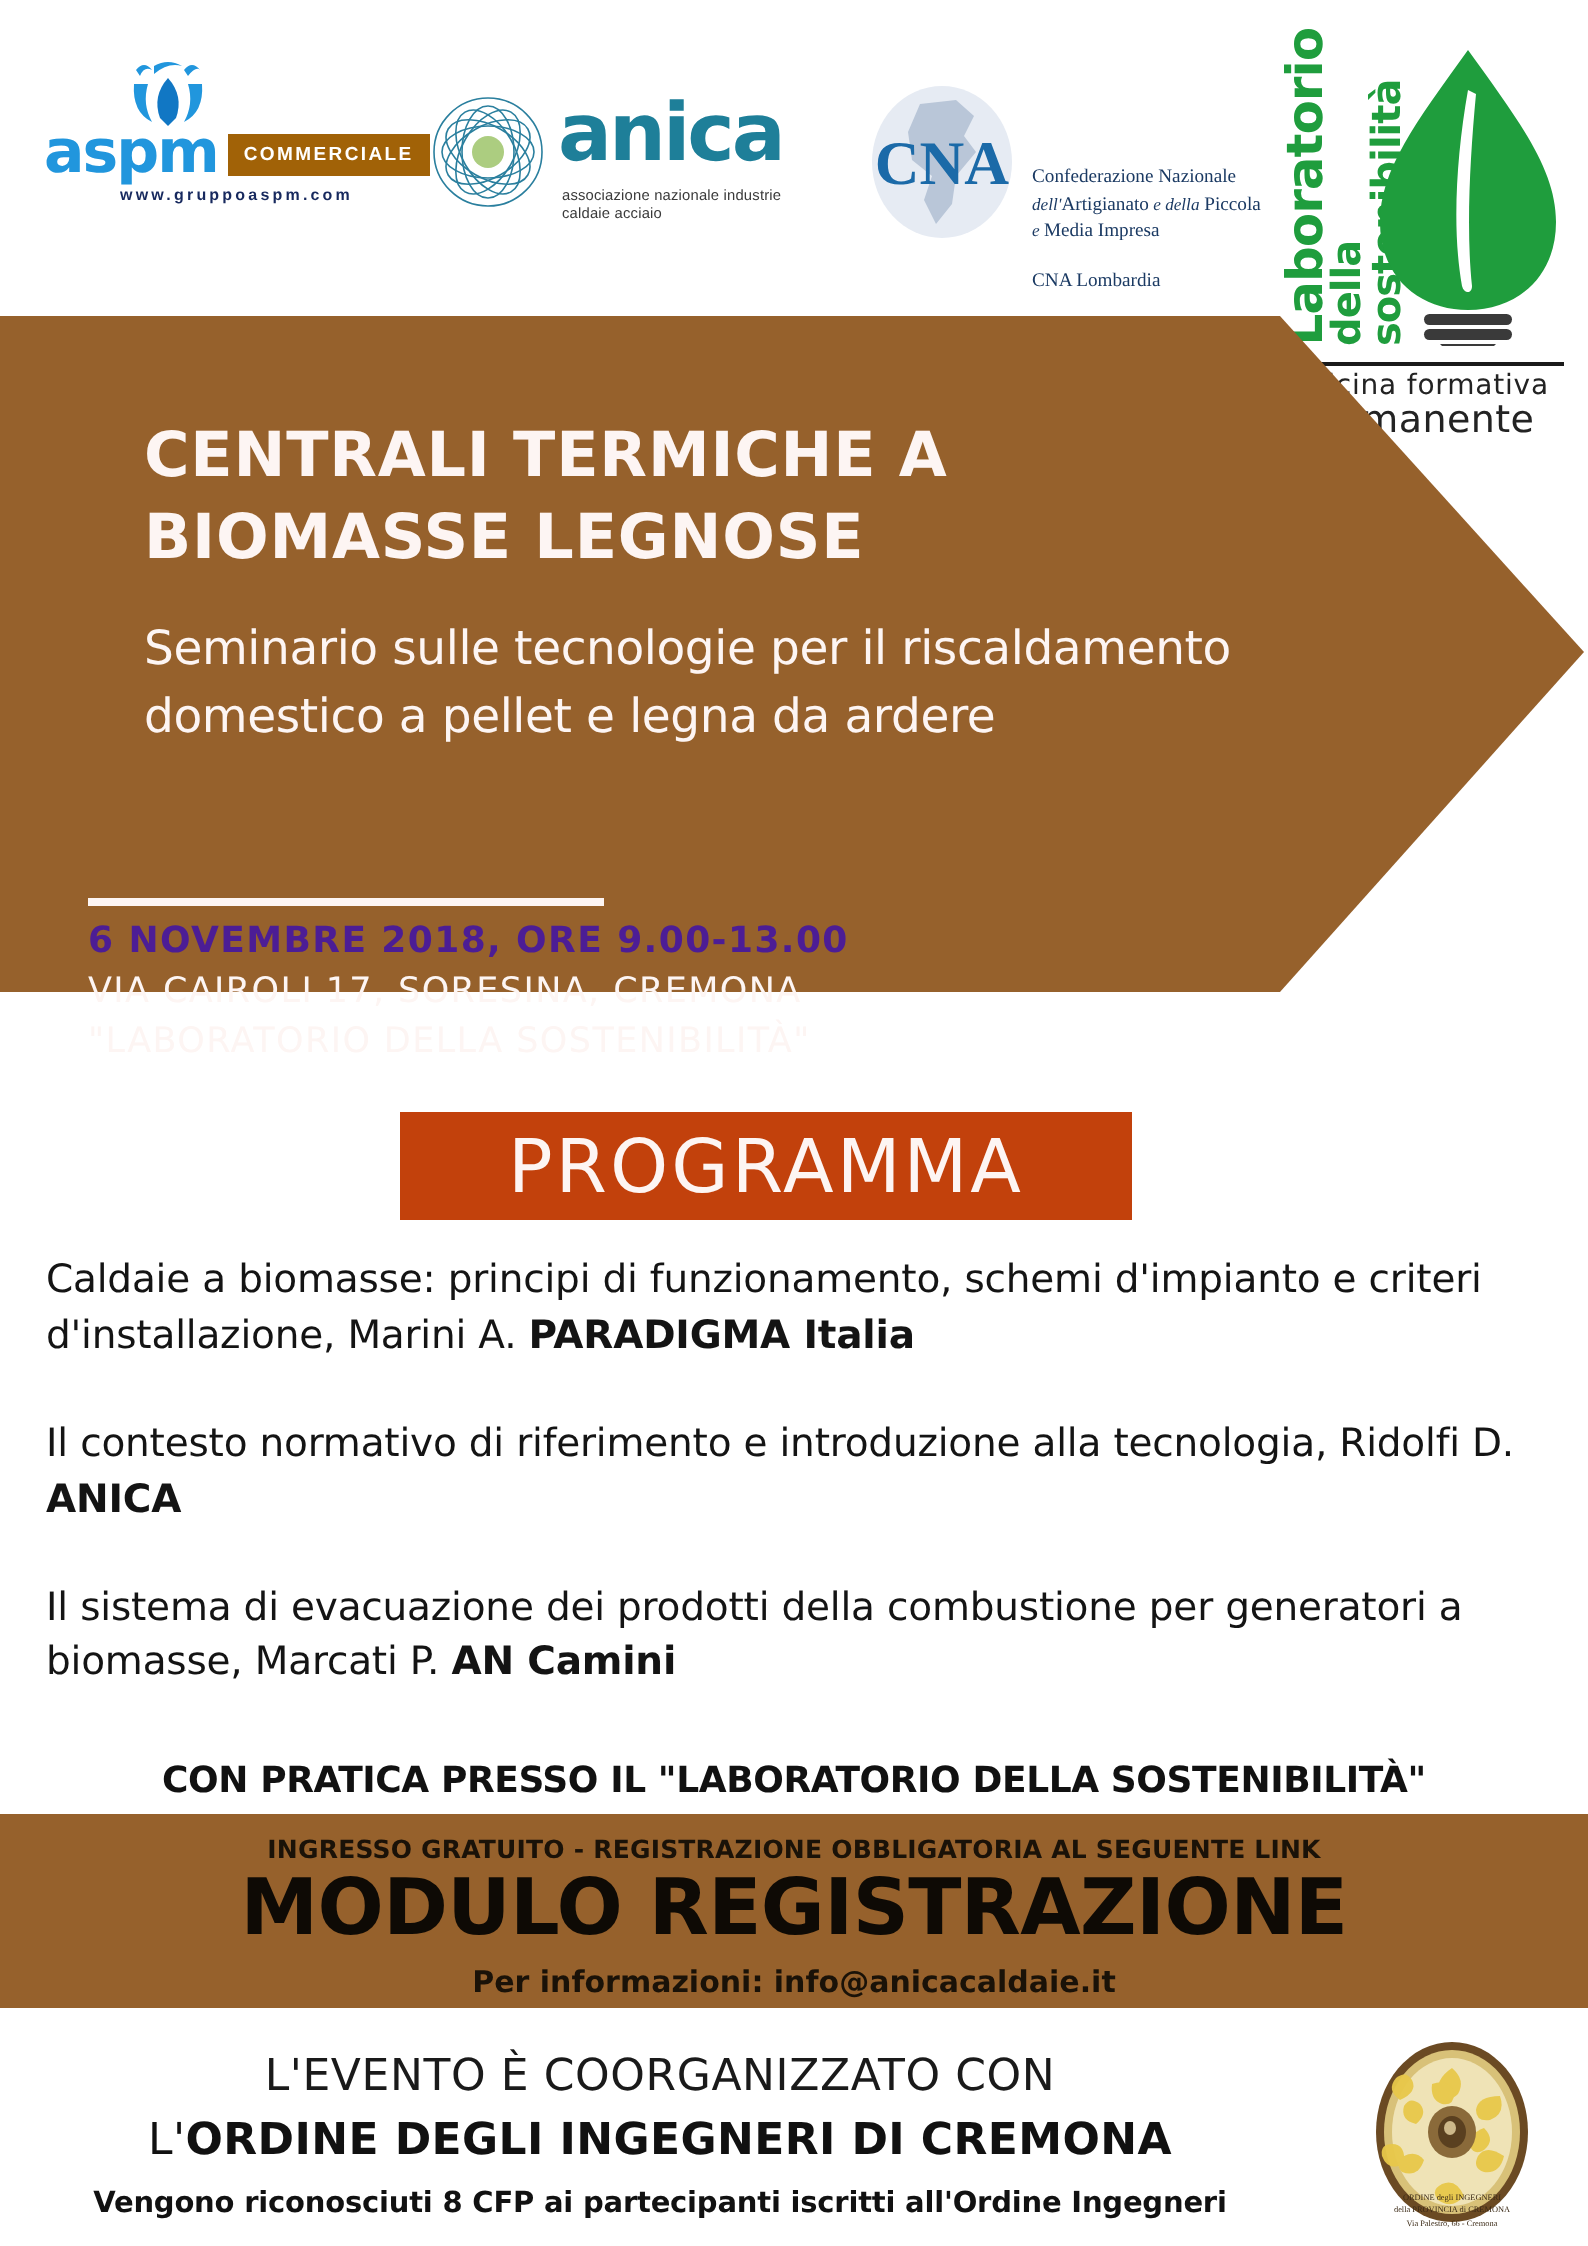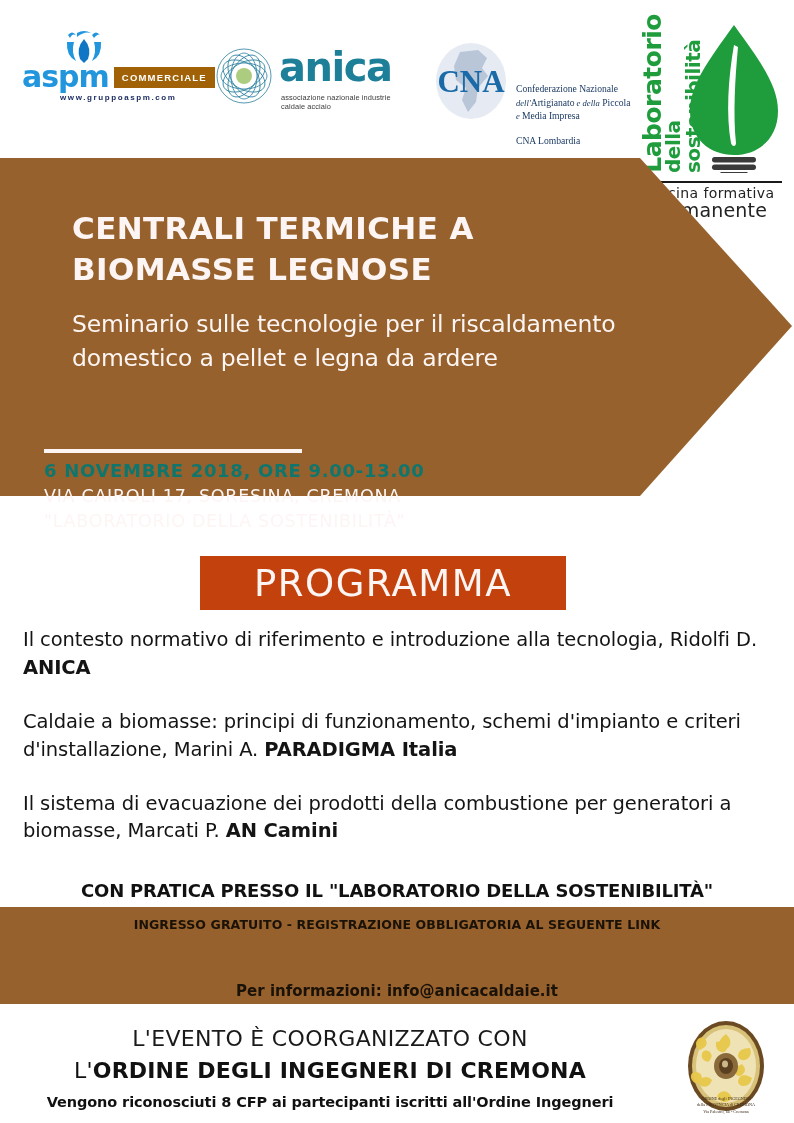--- a/index.html
+++ b/index.html
@@ -111,21 +111,21 @@
     font-size:23.5px; color:#fdf5f3;
     line-height:1.42; letter-spacing:-0.2px;
   }
   .banner-rule {
     position:absolute; left:44px; top:291px;
     width:258px; height:4px; background:#fdf5f3;
   }
   .dateblock { position:absolute; left:44px; top:300px; }
   .date-main {
     font-family:"DejaVu Sans", sans-serif;
-    font-size:18px; font-weight:bold; color:#0f766e;
+    font-size:18px; font-weight:bold; color:#4c1d95;
     letter-spacing:0.7px; line-height:1.45;
   }
   .date-sub {
     font-family:"DejaVu Sans", sans-serif;
     font-size:17.5px; color:#fdf5f3;
     letter-spacing:0.7px; line-height:1.45;
   }
 
   
   .prog-badge {
@@ -293,34 +293,35 @@
       <div class="date-sub">"LABORATORIO DELLA SOSTENIBILITÀ"</div>
     </div>
   </div>
 
   <div class="prog-badge">
     <span>PROGRAMMA</span>
   </div>
 
   <div class="program">
     <div class="p-item">
+      <span>Caldaie a biomasse: principi di funzionamento, schemi d'impianto e criteri d'installazione, Marini A. </span><b>PARADIGMA Italia</b>
+    </div>
+    <div class="p-item">
       <span>Il contesto normativo di riferimento e introduzione alla tecnologia, Ridolfi D. </span><b>ANICA</b>
-    </div>
-    <div class="p-item">
-      <span>Caldaie a biomasse: principi di funzionamento, schemi d'impianto e criteri d'installazione, Marini A. </span><b>PARADIGMA Italia</b>
     </div>
     <div class="p-item">
       <span>Il sistema di evacuazione dei prodotti della combustione per generatori a biomasse, Marcati P. </span><b>AN Camini</b>
     </div>
   </div>
 
   <div class="pratica">CON PRATICA PRESSO IL "LABORATORIO DELLA SOSTENIBILITÀ"</div>
 
   <div class="regband">
     <div class="reg-top">INGRESSO GRATUITO - REGISTRAZIONE OBBLIGATORIA AL SEGUENTE LINK</div>
+    <div class="reg-main">MODULO REGISTRAZIONE</div>
     <div class="reg-info">Per informazioni: info@anicacaldaie.it</div>
   </div>
 
   <div class="footer">
     <div class="f1">L'EVENTO È COORGANIZZATO CON</div>
     <div class="f2">
       <span class="thin">L'</span><span>ORDINE DEGLI INGEGNERI DI CREMONA</span>
     </div>
     <div class="f3">Vengono riconosciuti 8 CFP ai partecipanti iscritti all'Ordine Ingegneri</div>
   </div>

